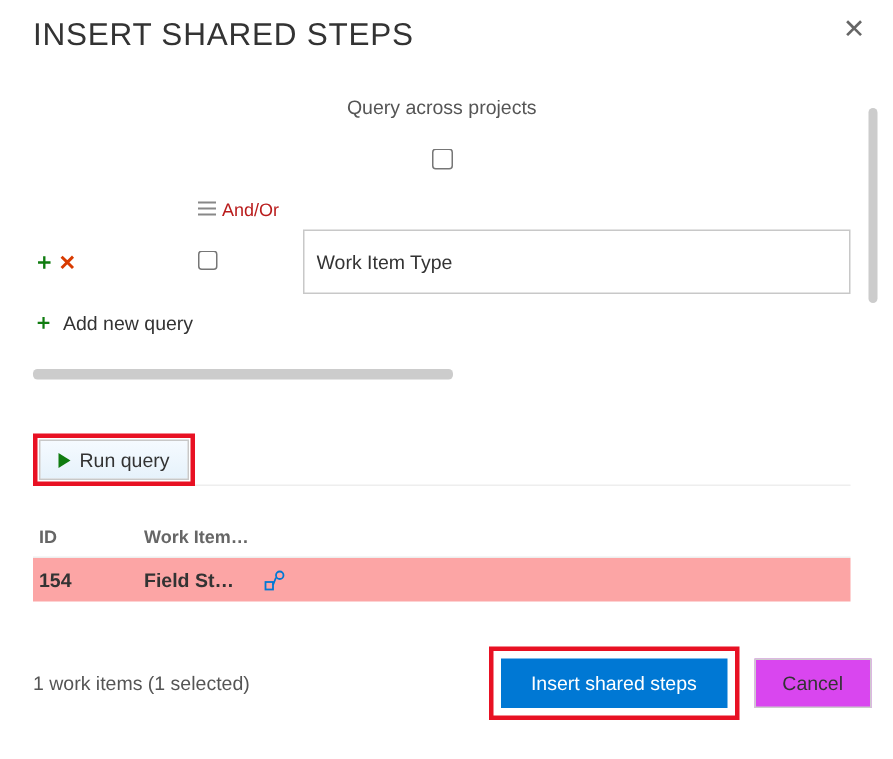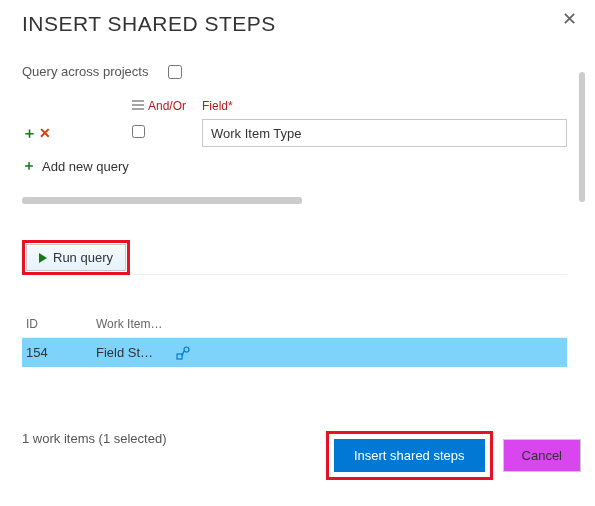--- a/index.html
+++ b/index.html
@@ -47,20 +47,21 @@
       background: #ccc;
       border-radius: 3px;
     }
     .qxp {
       display: flex;
       align-items: center;
       font-size: 13px;
       color: #555;
       margin-bottom: 20px;
       gap: 20px;
+      flex-direction: column;
     }
     .qxp input[type=checkbox] { width: 14px; height: 14px; }
     .query-row-headers {
       display: grid;
       grid-template-columns: 50px 60px 70px 1fr;
       font-size: 12px;
       color: #b91c1c;
       margin-bottom: 4px;
       align-items: end;
       padding-bottom: 2px;
@@ -71,21 +72,21 @@
       display: grid;
       grid-template-columns: 50px 60px 70px 1fr;
       align-items: center;
       margin-bottom: 10px;
     }
     .row-actions { display: flex; align-items: center; gap: 2px; }
     .plus { color: #107c10; font-weight: bold; font-size: 15px; }
     .x-red { color: #d83b01; font-weight: bold; font-size: 14px; }
     .field-input {
       border: 1px solid #c8c8c8;
-      height: 28px;
+      height: 43px;
       padding: 4px 8px;
       font-size: 13px;
       color: #333;
       width: 100%;
       font-family: inherit;
     }
     .add-clause {
       display: flex;
       align-items: center;
       gap: 6px;
@@ -120,52 +121,53 @@
       cursor: pointer;
       font-family: inherit;
     }
     .play-icon {
       width: 0; height: 0;
       border-top: 5px solid transparent;
       border-bottom: 5px solid transparent;
       border-left: 8px solid #107c10;
     }
     .table {
-      margin-top: 36px;
+      margin-top: 21px;
       width: 100%;
+      font-weight: bold;
     }
     .table-header {
       display: grid;
       grid-template-columns: 70px 80px 1fr;
       font-size: 12px;
       color: #666;
       padding: 6px 4px;
       border-bottom: 1px solid #eee;
     }
     .table-row {
       display: grid;
       grid-template-columns: 70px 80px 1fr;
       font-size: 13px;
       padding: 7px 4px;
-      background: #7dd3fc;
+      background: #fca5a5;
       align-items: center;
     }
     .title-cell { display: flex; align-items: center; gap: 6px; }
     .shared-icon {
       width: 14px; height: 14px;
       display: inline-block;
       position: relative;
     }
     .footer {
       position: absolute;
       bottom: 26px;
       left: 22px;
       right: 14px;
       display: flex;
-      align-items: flex-start;
+      align-items: center;
       justify-content: space-between;
     }
     .status-text { font-size: 13px; color: #555; }
     .footer-actions { display: flex; align-items: center; gap: 10px; }
     .highlight-insert {
       border: 3px solid #e81123;
       padding: 5px;
       display: inline-block;
     }
     .primary-btn {
@@ -208,21 +210,20 @@
       <div></div>
       <div></div>
       <div class="andor-label">
         <span>
           <svg class="list-svg" viewBox="0 0 12 10">
               <path d="M0 1h12M0 5h12M0 9h12" stroke="#888" stroke-width="1.4"></path>
             </svg>
         </span>
         <span>And/Or</span>
       </div>
-      <div>Field*</div>
     </div>
 
     <div class="query-row-values">
       <div class="row-actions">
         <span class="plus">＋</span>
         <span class="x-red">✕</span>
       </div>
       <div></div>
       <div>
         <input type="checkbox" style="">

